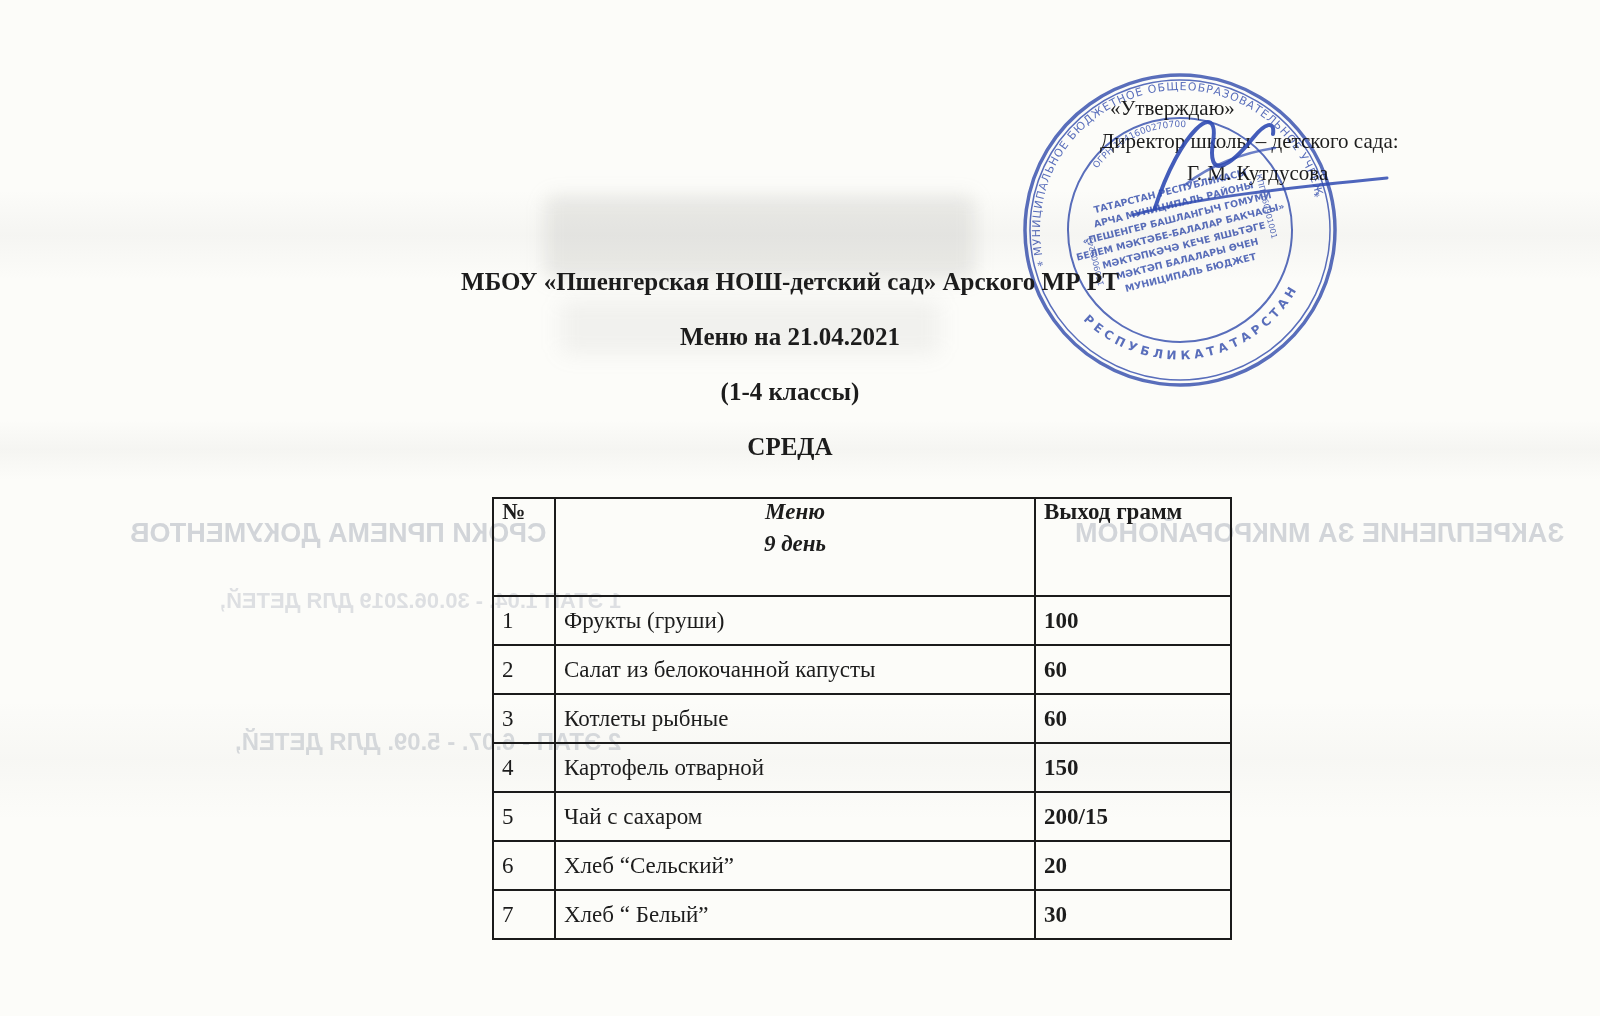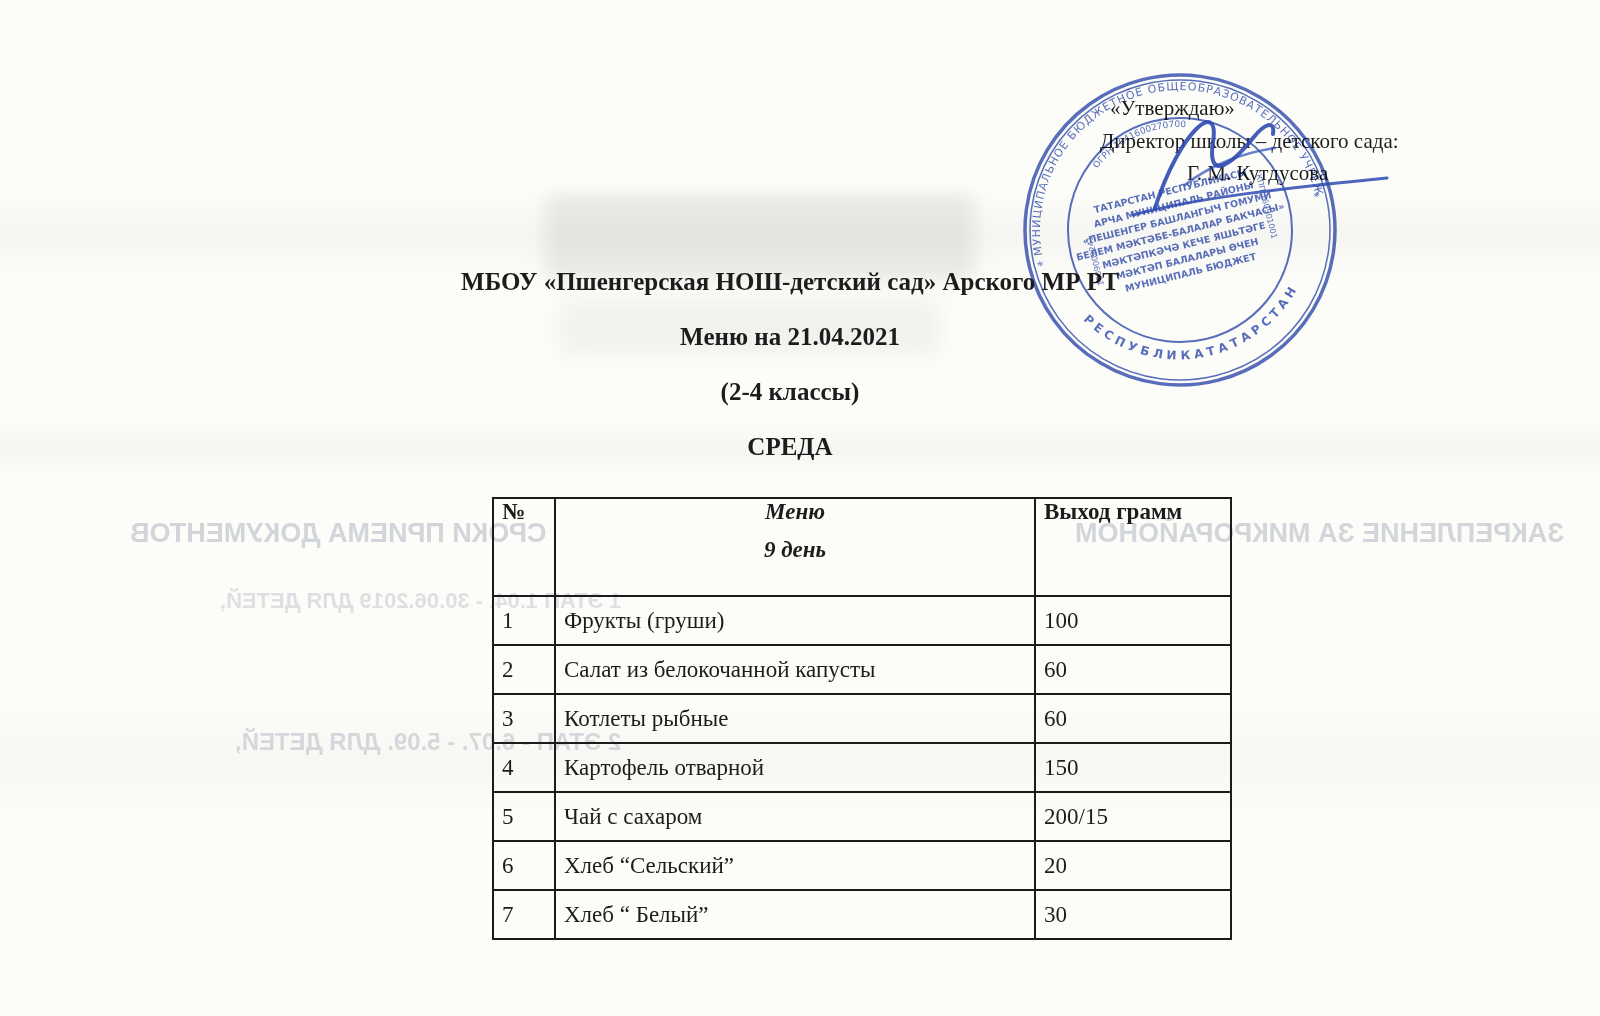--- a/index.html
+++ b/index.html
@@ -51,26 +51,26 @@
     font-size:23px;
   }
   table.menu td, table.menu th{
     border:2px solid #1b1b1b;padding:0 8px;background:transparent;
   }
   col.c-num{width:62px;}
   col.c-menu{width:480px;}
   col.c-grams{width:196px;}
   th{font-weight:bold;text-align:left;vertical-align:top;padding-top:6px;}
   .th-menu{text-align:center;font-style:italic;}
-  .th-menu .sub{margin-top:12px;font-weight:bold;}
+  .th-menu .sub{margin-top:6px;font-weight:bold;}
   th.th-head{height:96px;}
   td{height:47px;vertical-align:middle;}
   td.num{padding-left:10px;}
   td.menu-item{padding-left:14px;}
-  td.grams{font-weight:normal;padding-left:16px;border-radius:16px;}
+  td.grams{font-weight:bold;padding-left:16px;border-radius:16px;}
 
   
   .stamp-wrap{position:absolute;left:1015px;top:65px;width:330px;height:330px;
     transform:rotate(-14deg);opacity:0.85;mix-blend-mode:multiply;pointer-events:none;}
   .stamp-wrap svg{width:100%;height:100%;}
   .stamp-ink{fill:#3d56b5;}
   .stamp-stroke{stroke:#3d56b5;fill:none;}
 
   
   .signature{position:absolute;left:1125px;top:90px;width:280px;height:150px;pointer-events:none;}
@@ -130,21 +130,21 @@
 
 <svg class="signature" viewBox="0 0 280 150">
   <path d="M30,118 C55,40 95,8 88,52 C82,90 104,78 128,48 C140,33 150,30 148,44" stroke="#2f4ab2" stroke-width="4" fill="none" stroke-linecap="round" opacity="0.9"></path>
   <path d="M8,125 C70,108 160,98 262,88" stroke="#2f4ab2" stroke-width="3" fill="none" stroke-linecap="round" opacity="0.85"></path>
   <path d="M60,95 C85,75 120,62 150,58" stroke="#2f4ab2" stroke-width="2.5" fill="none" stroke-linecap="round" opacity="0.7"></path>
 </svg>
 
 <div class="titles">
   <div>МБОУ «Пшенгерская НОШ-детский сад» Арского МР РТ</div>
   <div>Меню на 21.04.2021</div>
-  <div>(2-4 классы)</div>
+  <div>(1-4 классы)</div>
   <div>СРЕДА</div>
 </div>
 
 <table class="menu">
   <colgroup>
       <col class="c-num">
       <col class="c-menu">
       <col class="c-grams">
     </colgroup>
   <tbody>

